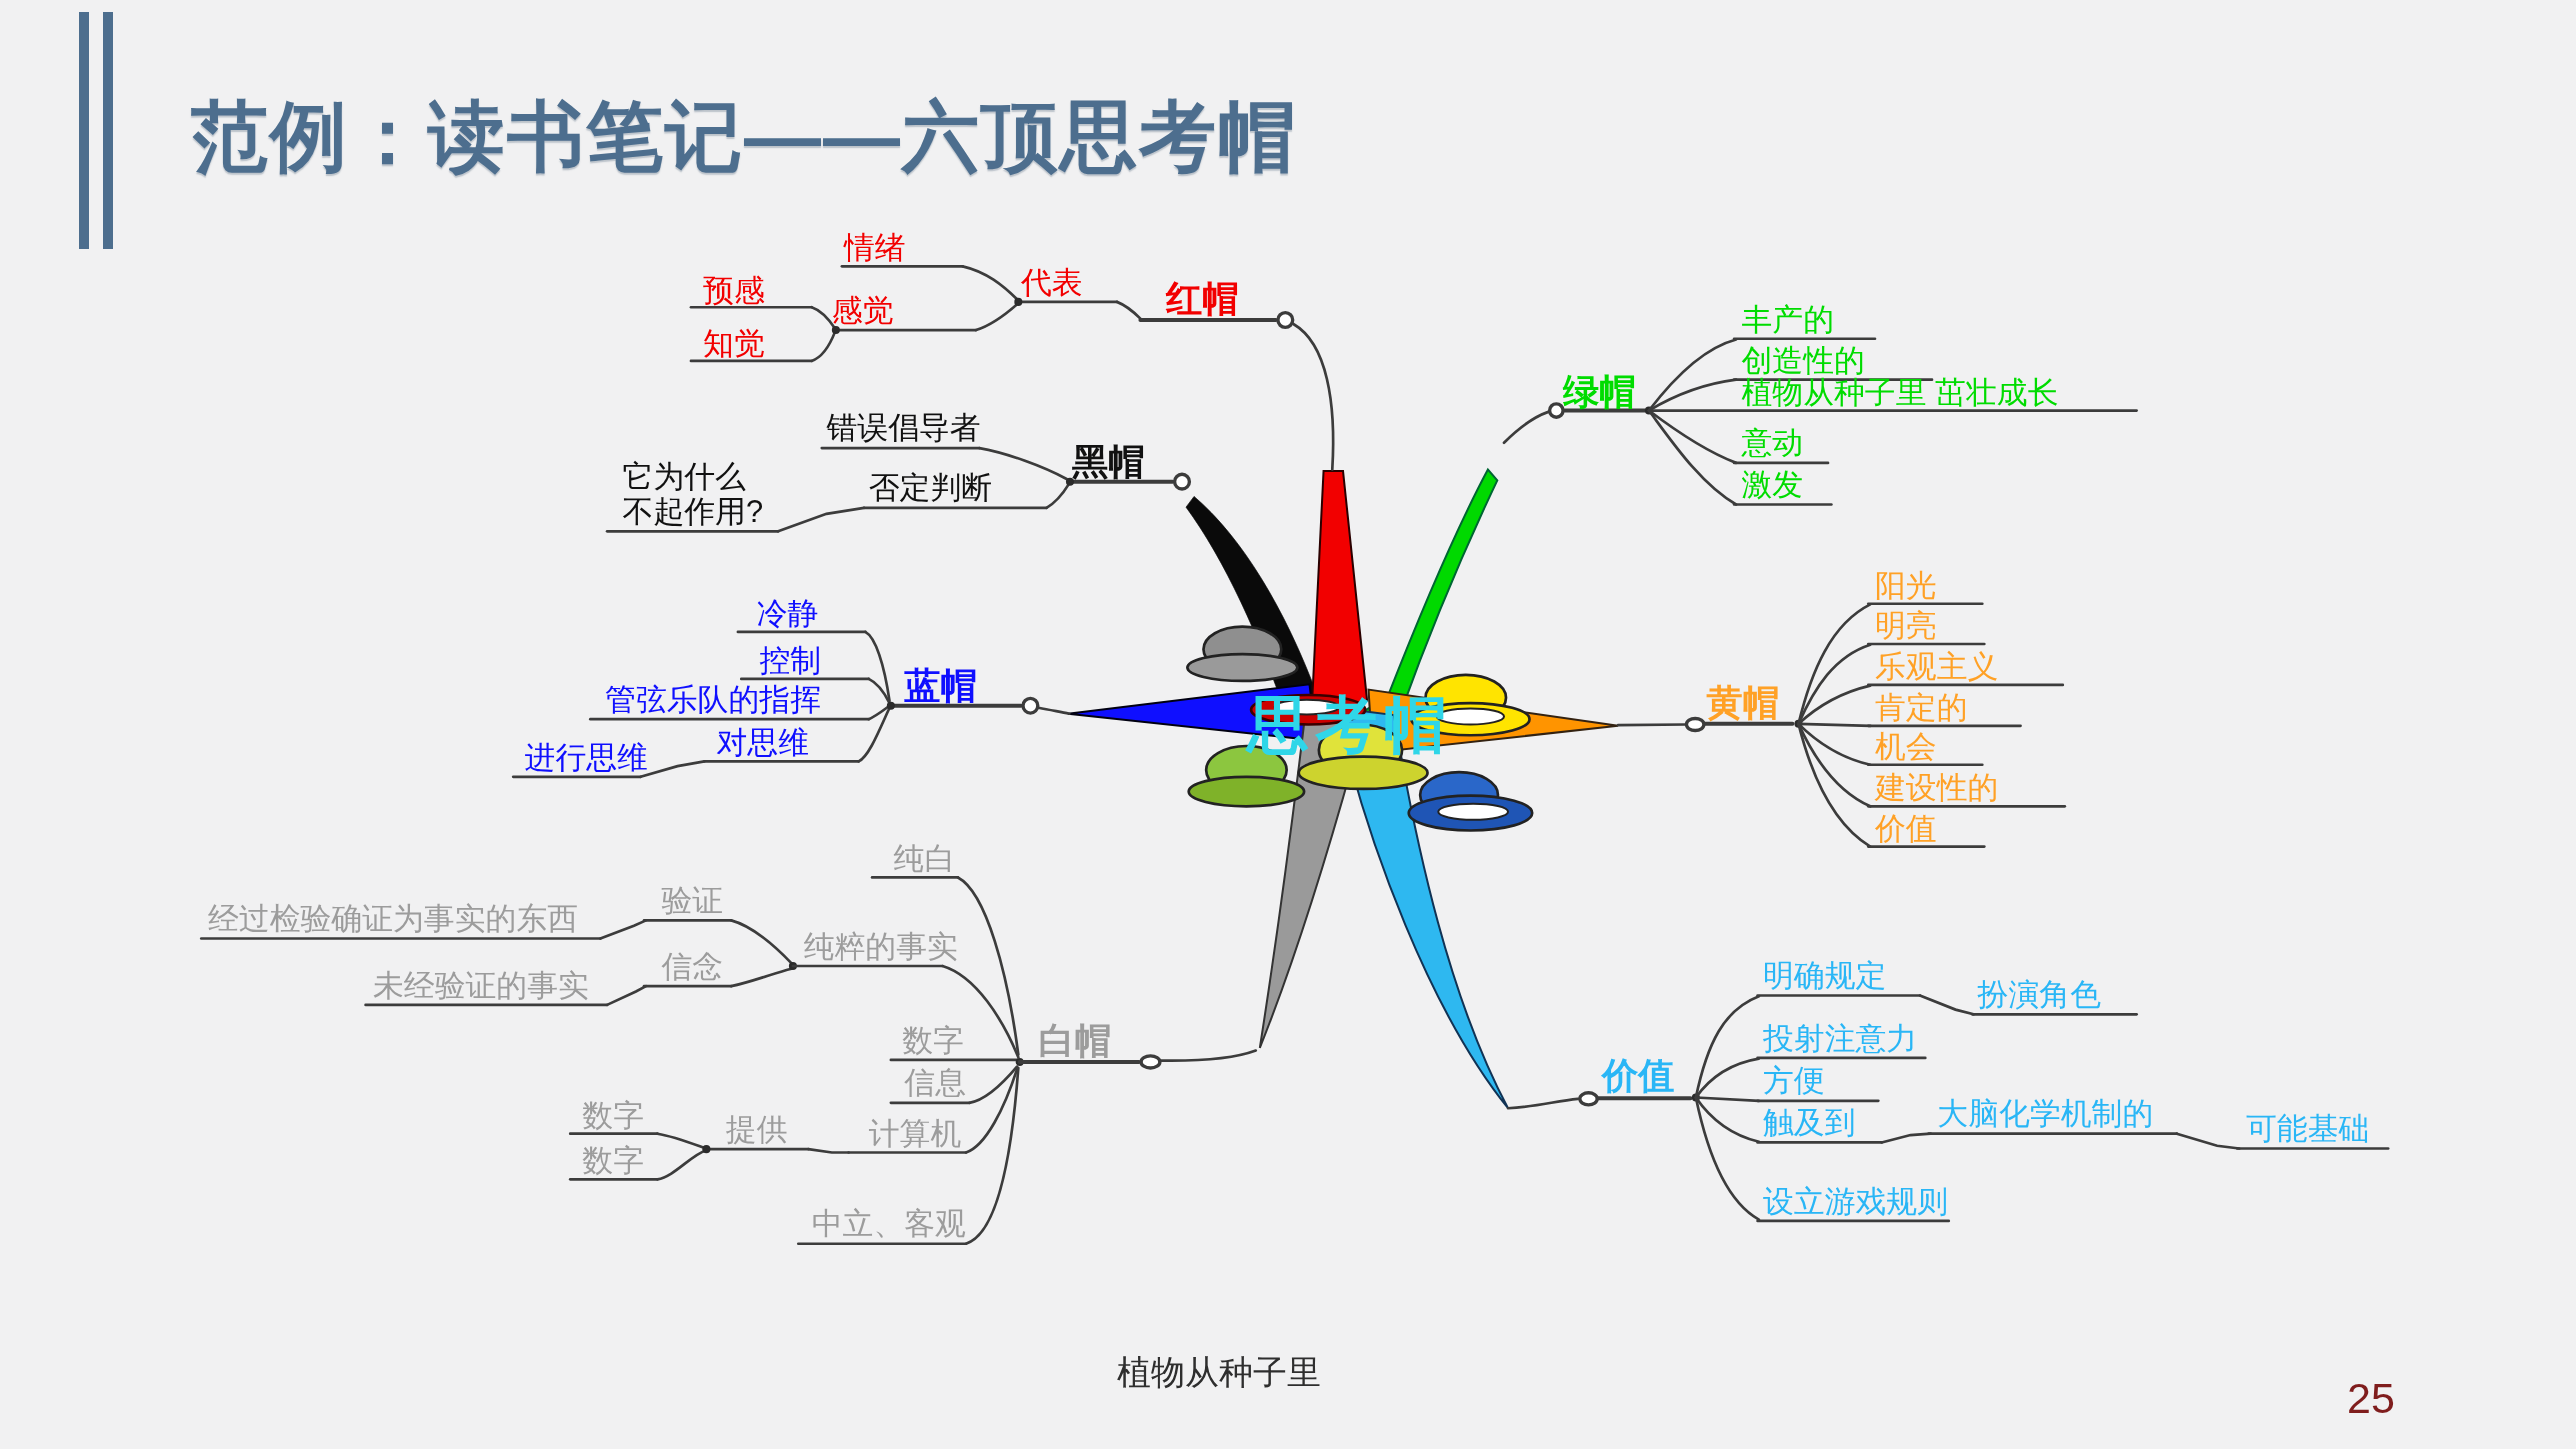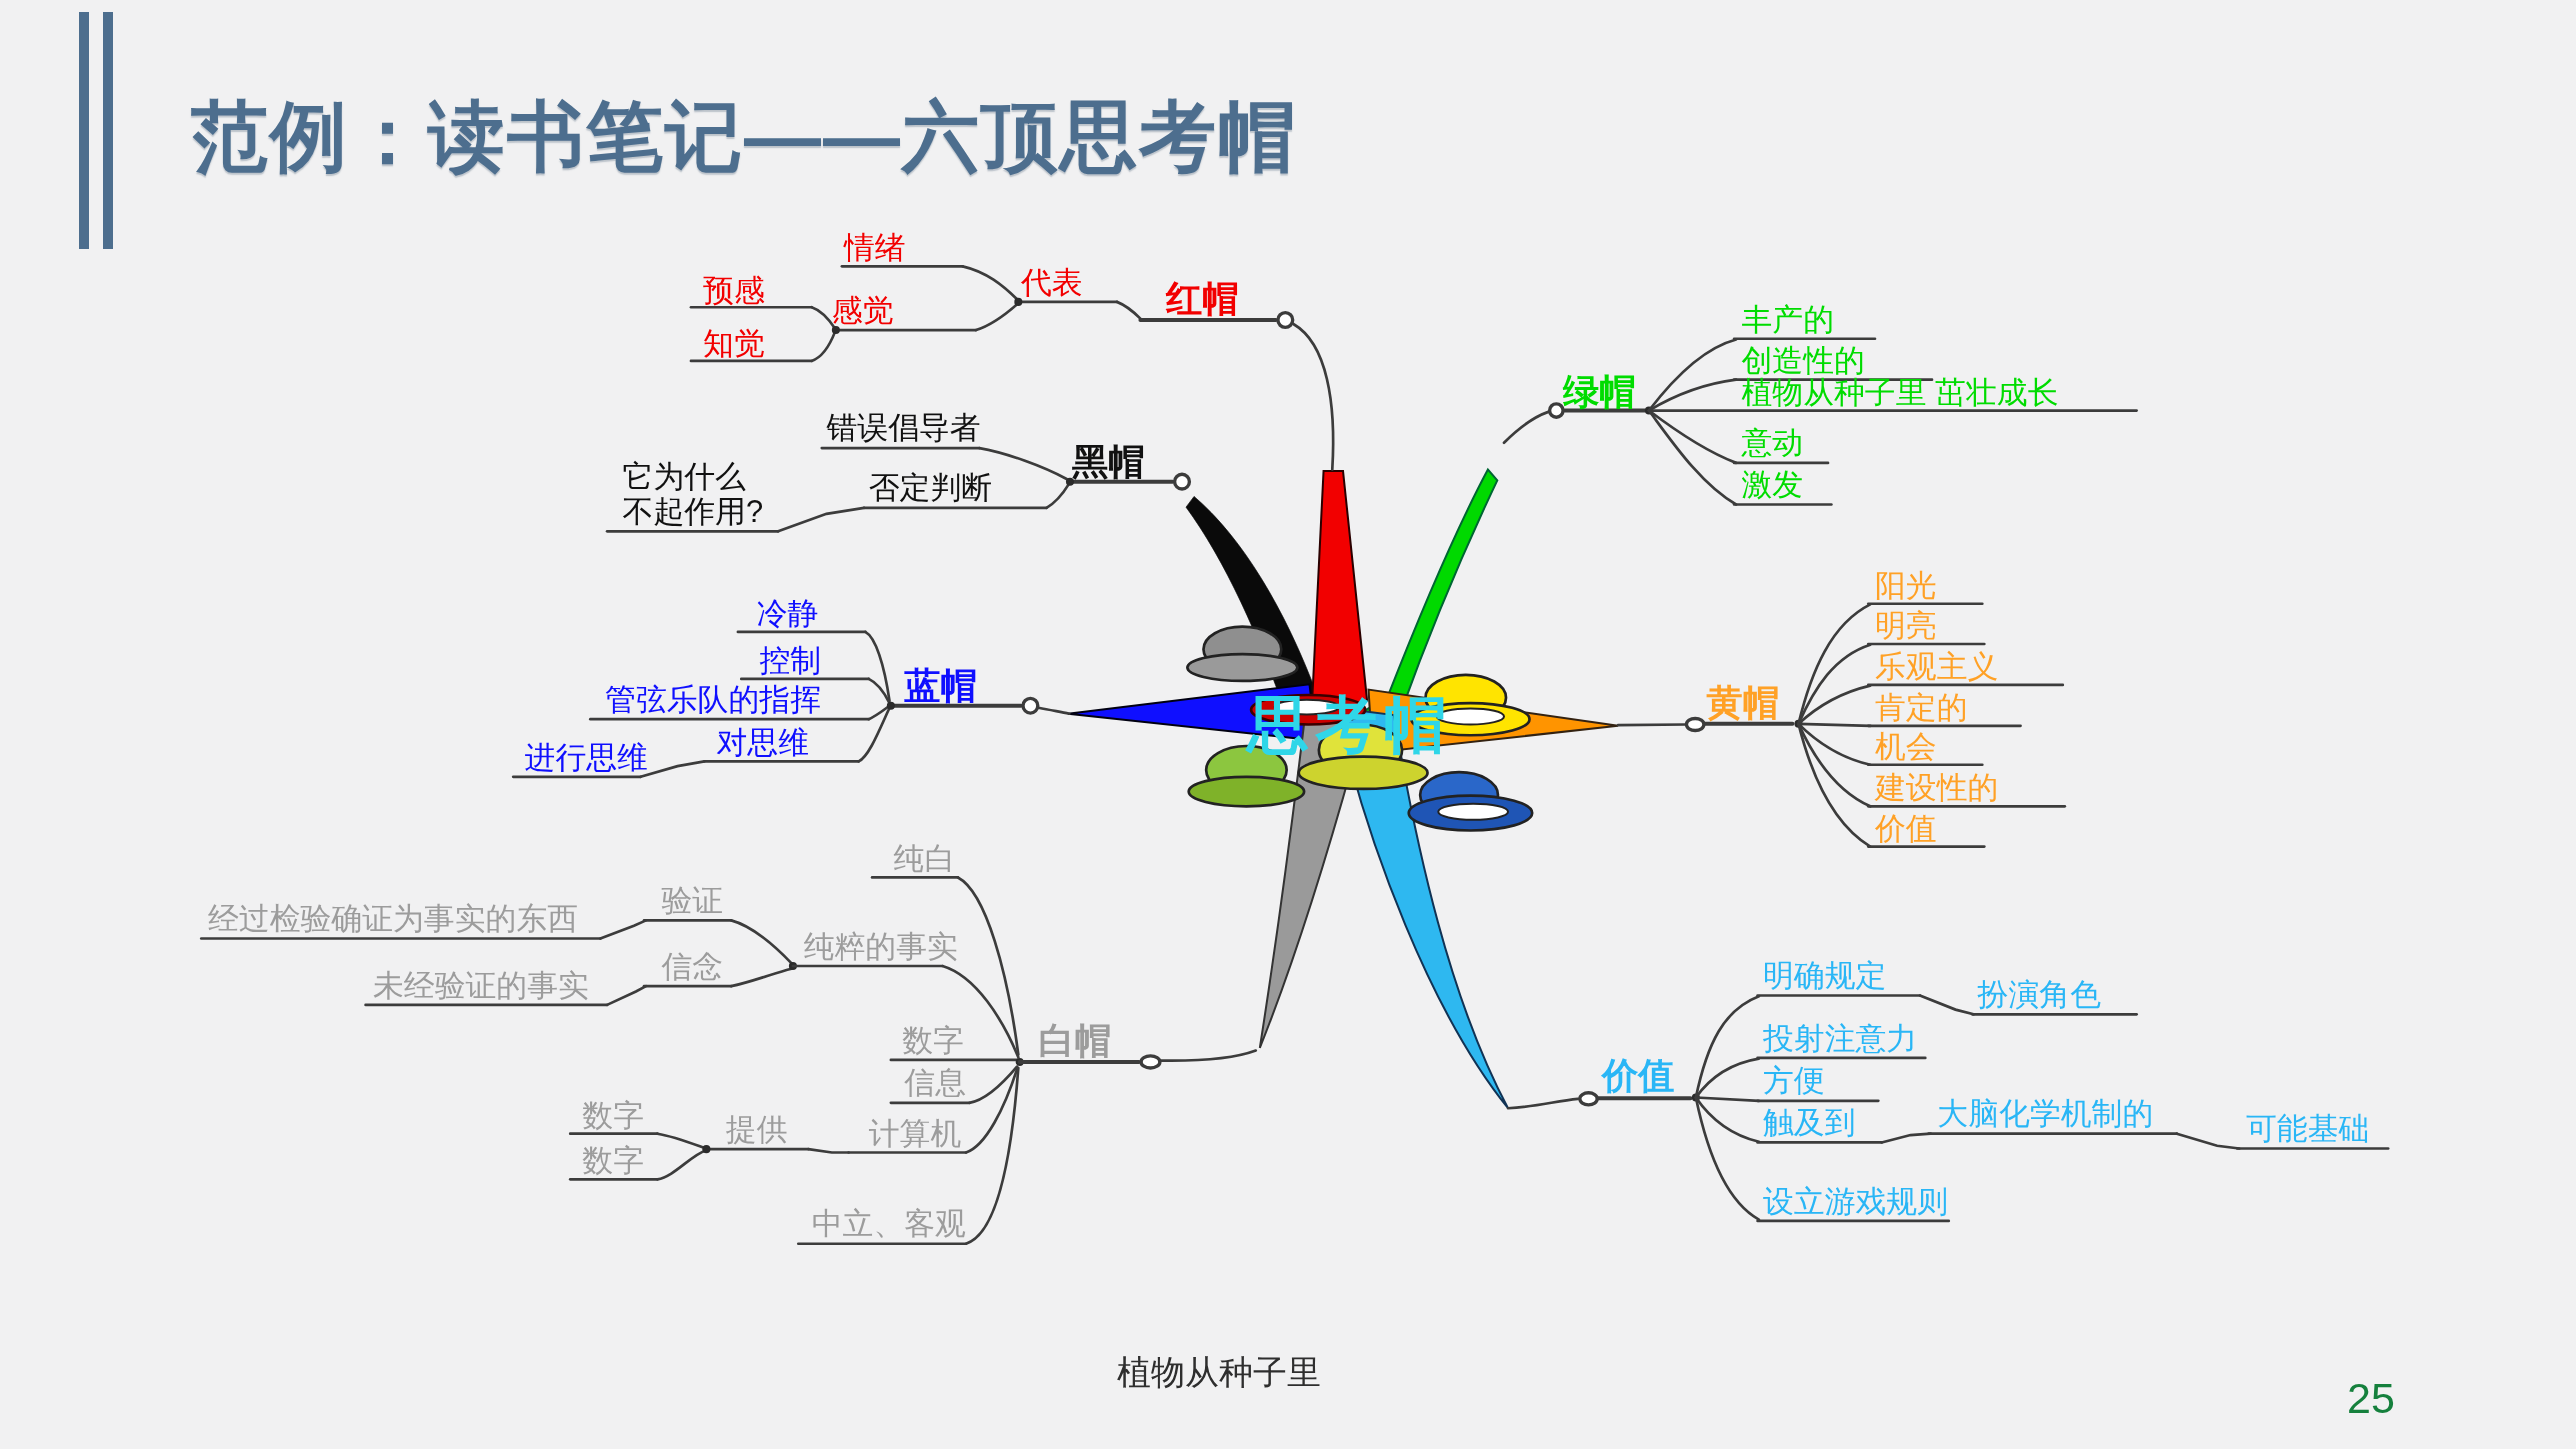--- a/index.html
+++ b/index.html
@@ -18,21 +18,21 @@
     font-size:77px;font-weight:bold;color:#4d6e8e;
     letter-spacing:2px;white-space:nowrap;
     text-shadow:0 2px 1.3px rgba(90,110,130,0.35);
   }
   #caption{
     position:absolute;left:1117px;top:1350px;
     font-size:34px;color:#2e2e2e;white-space:nowrap;
   }
   #pagenum{
     position:absolute;left:2347px;top:1374px;
-    font-size:43px;color:#15803d;z-index:1;
+    font-size:43px;color:#7f1d1d;z-index:1;
   }
   #watermark{
     position:absolute;left:1877px;top:1336px;
     font-size:65px;font-weight:bold;color:#ffffff;
     text-shadow:4px 4.7px 0 rgba(70,70,70,0.92);
     white-space:nowrap;z-index:2;
   }
   #map{position:absolute;left:0;top:0;}
   
   text{font-family:"Liberation Sans", sans-serif;}

